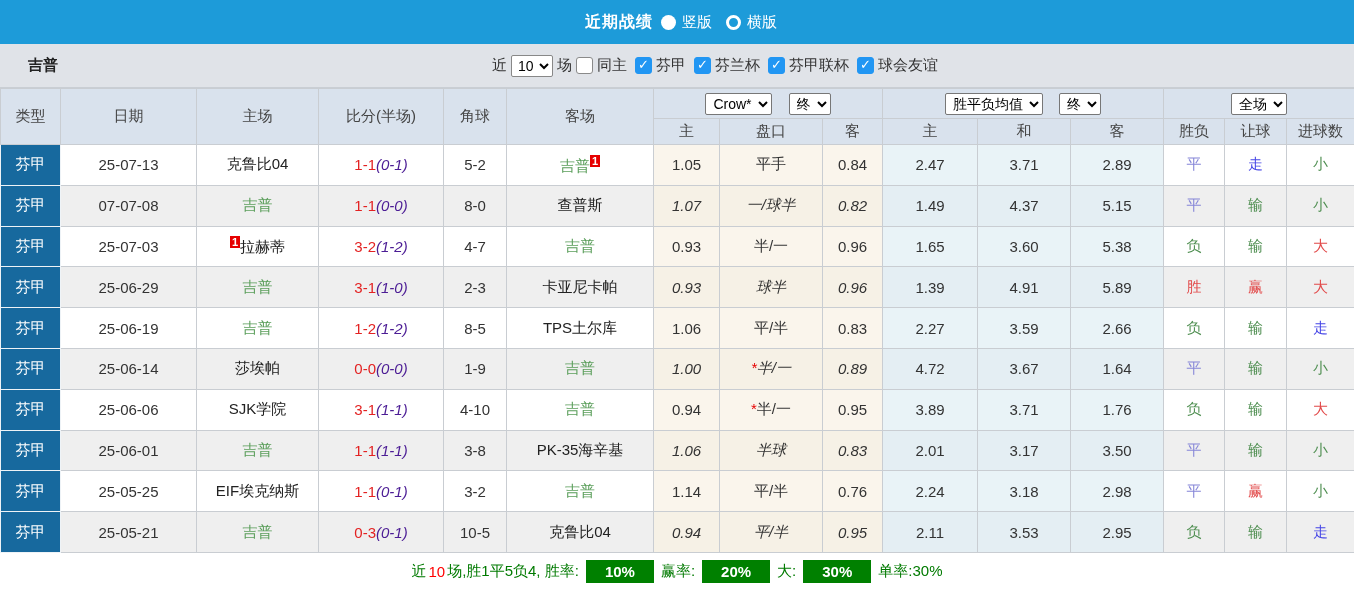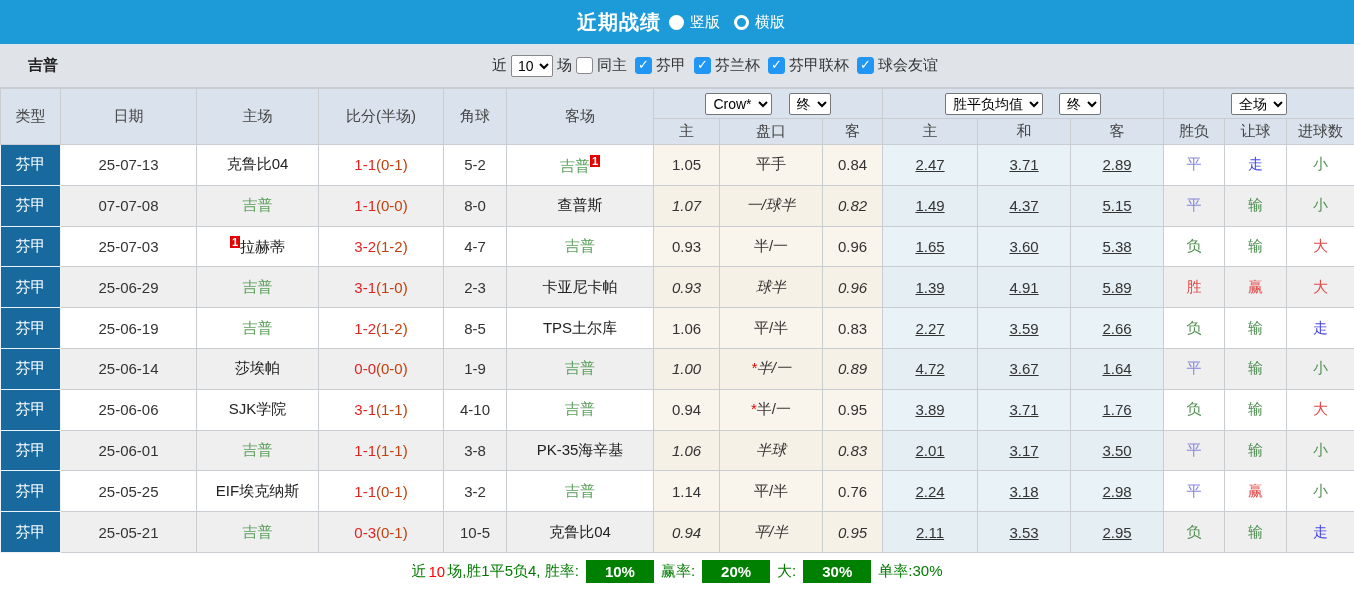--- a/index.html
+++ b/index.html
@@ -1,21 +1,21 @@
 <!DOCTYPE html>
 <html><head>
 <meta charset="utf-8">
 <style>
   * { margin:0; padding:0; box-sizing:border-box; }
   html,body { width:1354px; height:590px; background:#fff; overflow:hidden;
     font-family:"Liberation Sans","DejaVu Sans",sans-serif; }
 
   
   .topbar { height:44px; background:#1d9bd9; display:flex; align-items:center; justify-content:center; gap:8px; }
-  .topbar .title { color:#fff; font-size:20px; font-weight:bold; letter-spacing:1px;margin-left:16px; }
+  .topbar .title { color:#fff; font-size:16px; font-weight:bold; letter-spacing:1px;margin-left:16px; }
   .radio-group { display:flex; align-items:center; gap:6px; }
   .radio { display:inline-block; width:15px; height:15px; border-radius:50%; vertical-align:middle; }
   .radio[data-checked="true"]  { background:#fff; }
   .radio[data-checked="false"] { background:transparent; border:3px solid #fff; }
   .radio-label { color:#fff; font-size:15px; margin-right:8px; }
 
   
   .filter-row { position:relative; height:44px; background:#e0e3e8; display:flex; align-items:center; border-bottom:1px solid #c9ced4; }
   .team-name { position:absolute; left:28px; font-size:15px; font-weight:bold; color:#222; }
   .filter-controls { margin:0 auto; display:flex; align-items:center; gap:4px; transform:translateX(40px); font-size:15px; color:#333; }
@@ -31,29 +31,29 @@
   thead th { background:#d9e2ed; color:#444; font-size:15px; }
   .hrow1 th { height:30px; }
   .hrow2 th { height:26px; }
   .hsel select { font-size:14px; padding:1px 3px; background:#fff; border:1px solid #777; border-radius:2px; margin:0 6px; }
 
   tbody td { height:40.8px; font-size:15px; color:#333; background:#fff; }
   tr.even td { background:#efefef; }
   td.c-league { background:#17699e !important; color:#fff; border-color:#eef3f7; }
   td.cream { background:#faf5ec !important; }
   tr.even td.cream { background:#f6f1e6 !important;font-style:italic; }
-  td.c-avg { background:#e9f3f7 !important;text-decoration:underline; }
+  td.c-avg { background:#e9f3f7 !important; }
   tr.even td.c-avg { background:#e4eef3 !important; }
 
   .tname[data-color="green"] { color:#5a9e5a; }
   .tname[data-color="black"] { color:#222; }
   sup.badge { background:#e60000; color:#fff; font-size:11px; font-weight:bold; padding:0 2px; line-height:14px; }
   sup.badge:empty { display:none; }
   .ft { color:#e32222; }
-  .ht { color:#c2410c; }
+  .ht { color:#4c1d95;font-style:italic; }
   .star { color:#e60000; }
   .star:empty { display:none; }
   td.c-res[data-color="blue"]  { color:#8787d8; }
   td.c-res[data-color="blue2"] { color:#4646e6; }
   td.c-res[data-color="red"]   { color:#e24b4b; }
   td.c-res[data-color="green"] { color:#4e8e50; }
 
   
   .summary { height:38px; display:flex; align-items:center; justify-content:center; gap:2px; background:#fff; font-size:15px; color:#007a00; }
   .summary .red { color:#ff0000; }

